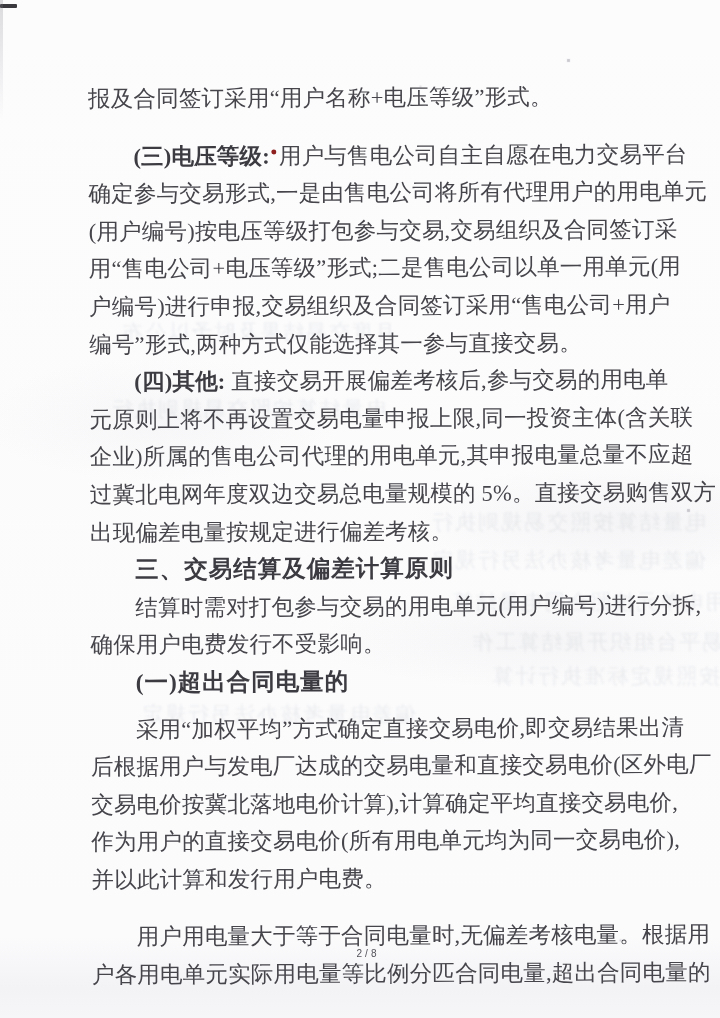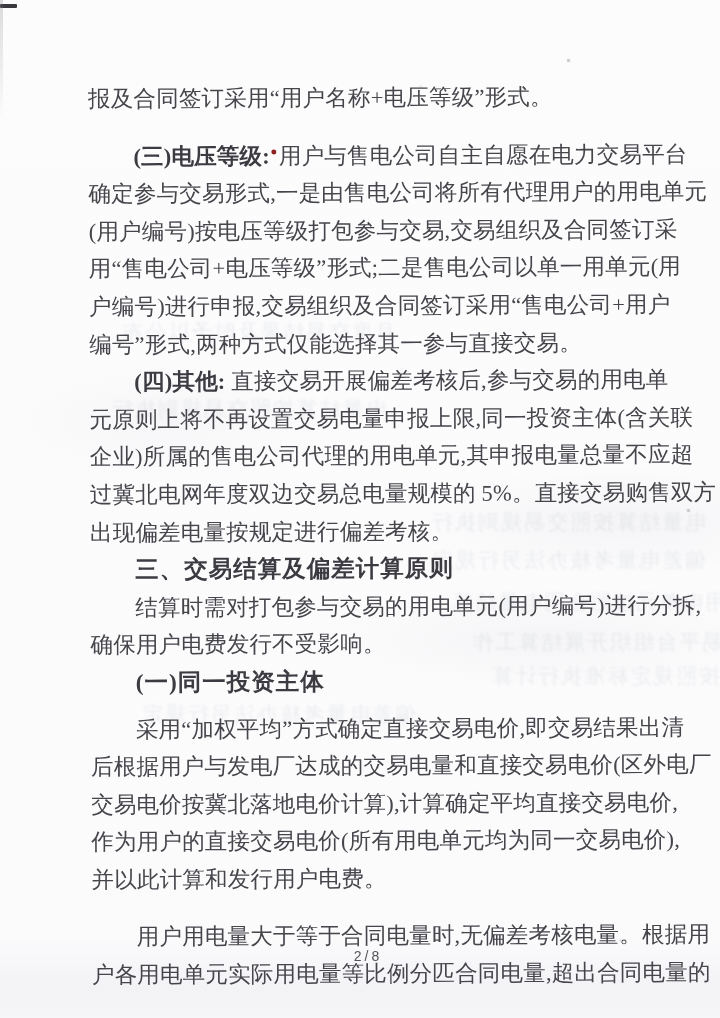--- a/index.html
+++ b/index.html
@@ -51,21 +51,21 @@
   .heading .line { font-weight: 700; color: #3b3b41; font-size: 23.5px; letter-spacing: 1px; }
   .sp-large { margin-top: 20px; }
   .sp-medium { margin-top: 9px; }
   .red-dot {
     display: inline-block; width: 5px; height: 5px; background: #8f2020;
     border-radius: 50%; position: relative; top: -9px; margin: 0 3px 0 1px;
   }
   .page-number {
     position: absolute; left: 338px; top: 948px; width: 60px; text-align: center;
     font-family: "Liberation Sans", "DejaVu Sans", sans-serif;
-    font-size: 14px; letter-spacing: 3px; color: #53535a;
+    font-size: 10px; letter-spacing: 3px; color: #53535a;
   }
 </style>
 </head>
 <body>
 
 <div class="page">
   <div class="corner-mark"></div>
   <div class="edge-shade"></div>
   <div class="specks"></div>
   <div class="bleed" id="bleed">
@@ -98,21 +98,21 @@
         <div class="line"><span>出现偏差电量按规定进行偏差考核。</span></div>
       </div>
       <div class="block heading">
         <div class="line indent"><span>三、交易结算及偏差计算原则</span></div>
       </div>
       <div class="block">
         <div class="line indent"><span>结算时需对打包参与交易的用电单元(用户编号)进行分拆,</span></div>
         <div class="line"><span>确保用户电费发行不受影响。</span></div>
       </div>
       <div class="block heading">
-        <div class="line indent"><span>(一)同一投资主体</span></div>
+        <div class="line indent"><span>(一)超出合同电量的</span></div>
       </div>
       <div class="block sp-medium">
         <div class="line indent"><span>采用“加权平均”方式确定直接交易电价,即交易结果出清</span></div>
         <div class="line"><span>后根据用户与发电厂达成的交易电量和直接交易电价(区外电厂</span></div>
         <div class="line"><span>交易电价按冀北落地电价计算),计算确定平均直接交易电价,</span></div>
         <div class="line"><span>作为用户的直接交易电价(所有用电单元均为同一交易电价),</span></div>
         <div class="line"><span>并以此计算和发行用户电费。</span></div>
       </div>
       <div class="block sp-large">
         <div class="line indent"><span>用户用电量大于等于合同电量时,无偏差考核电量。根据用</span></div>

